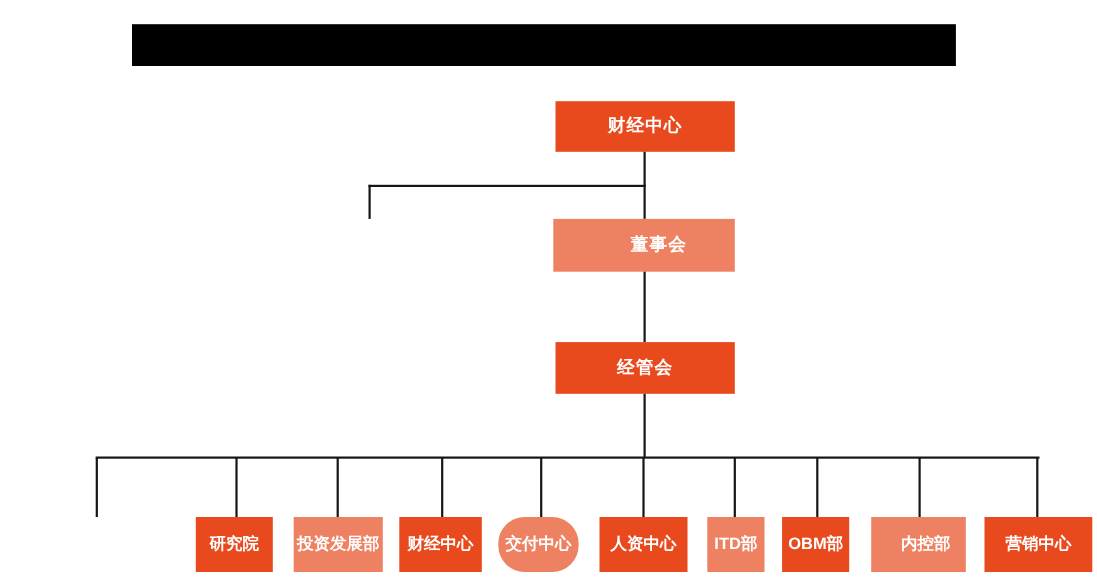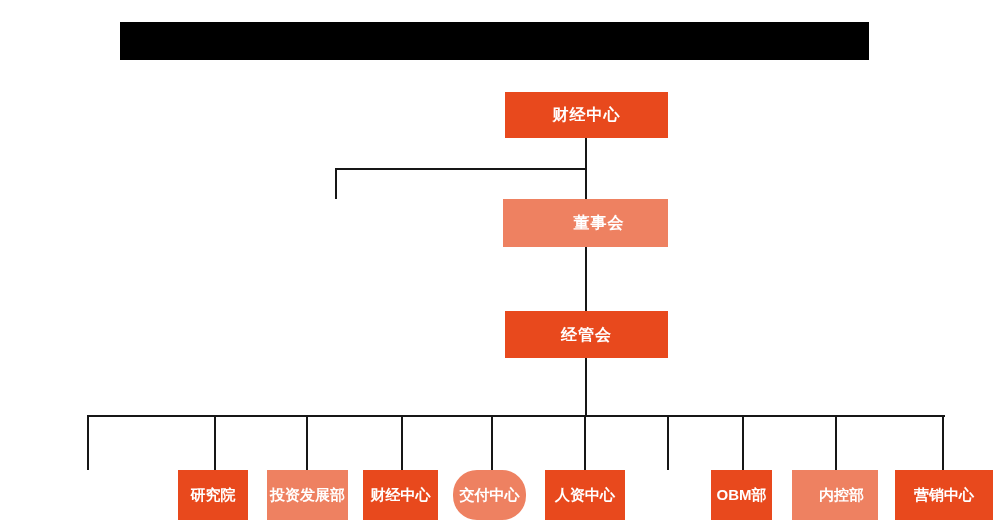--- a/index.html
+++ b/index.html
@@ -77,17 +77,18 @@
   <div class="line vline" style="left:667px; top:416px; height:54px;"></div>
   <div class="line vline" style="left:742px; top:416px; height:54px;"></div>
   <div class="line vline" style="left:835px; top:416px; height:54px;"></div>
   <div class="line vline" style="left:942px; top:416px; height:54px;"></div>
 
   <div class="node dept primary" style="left:178px; top:470px; width:70px; height:50px;">研究院</div>
   <div class="node dept light" style="left:267px; top:470px; width:81px; height:50px;">投资发展部</div>
   <div class="node dept primary" style="left:363px; top:470px; width:75px; height:50px;">财经中心</div>
   <div class="node dept light" style="left:453px; top:470px; width:73px; height:50px;border-radius:24px;">交付中心</div>
   <div class="node dept primary" style="left:545px; top:470px; width:80px; height:50px;">人资中心</div>
+  <div class="node dept light" style="left:643px; top:470px; width:52px; height:50px;">ITD部</div>
   <div class="node dept primary" style="left:711px; top:470px; width:61px; height:50px;">OBM部</div>
   <div class="node dept light" style="left:792px; top:470px; width:86px; height:50px;padding-left:16px;">内控部</div>
   <div class="node dept primary" style="left:895px; top:470px; width:98px; height:50px;">营销中心</div>
 
 </div>
 
 </body></html>

